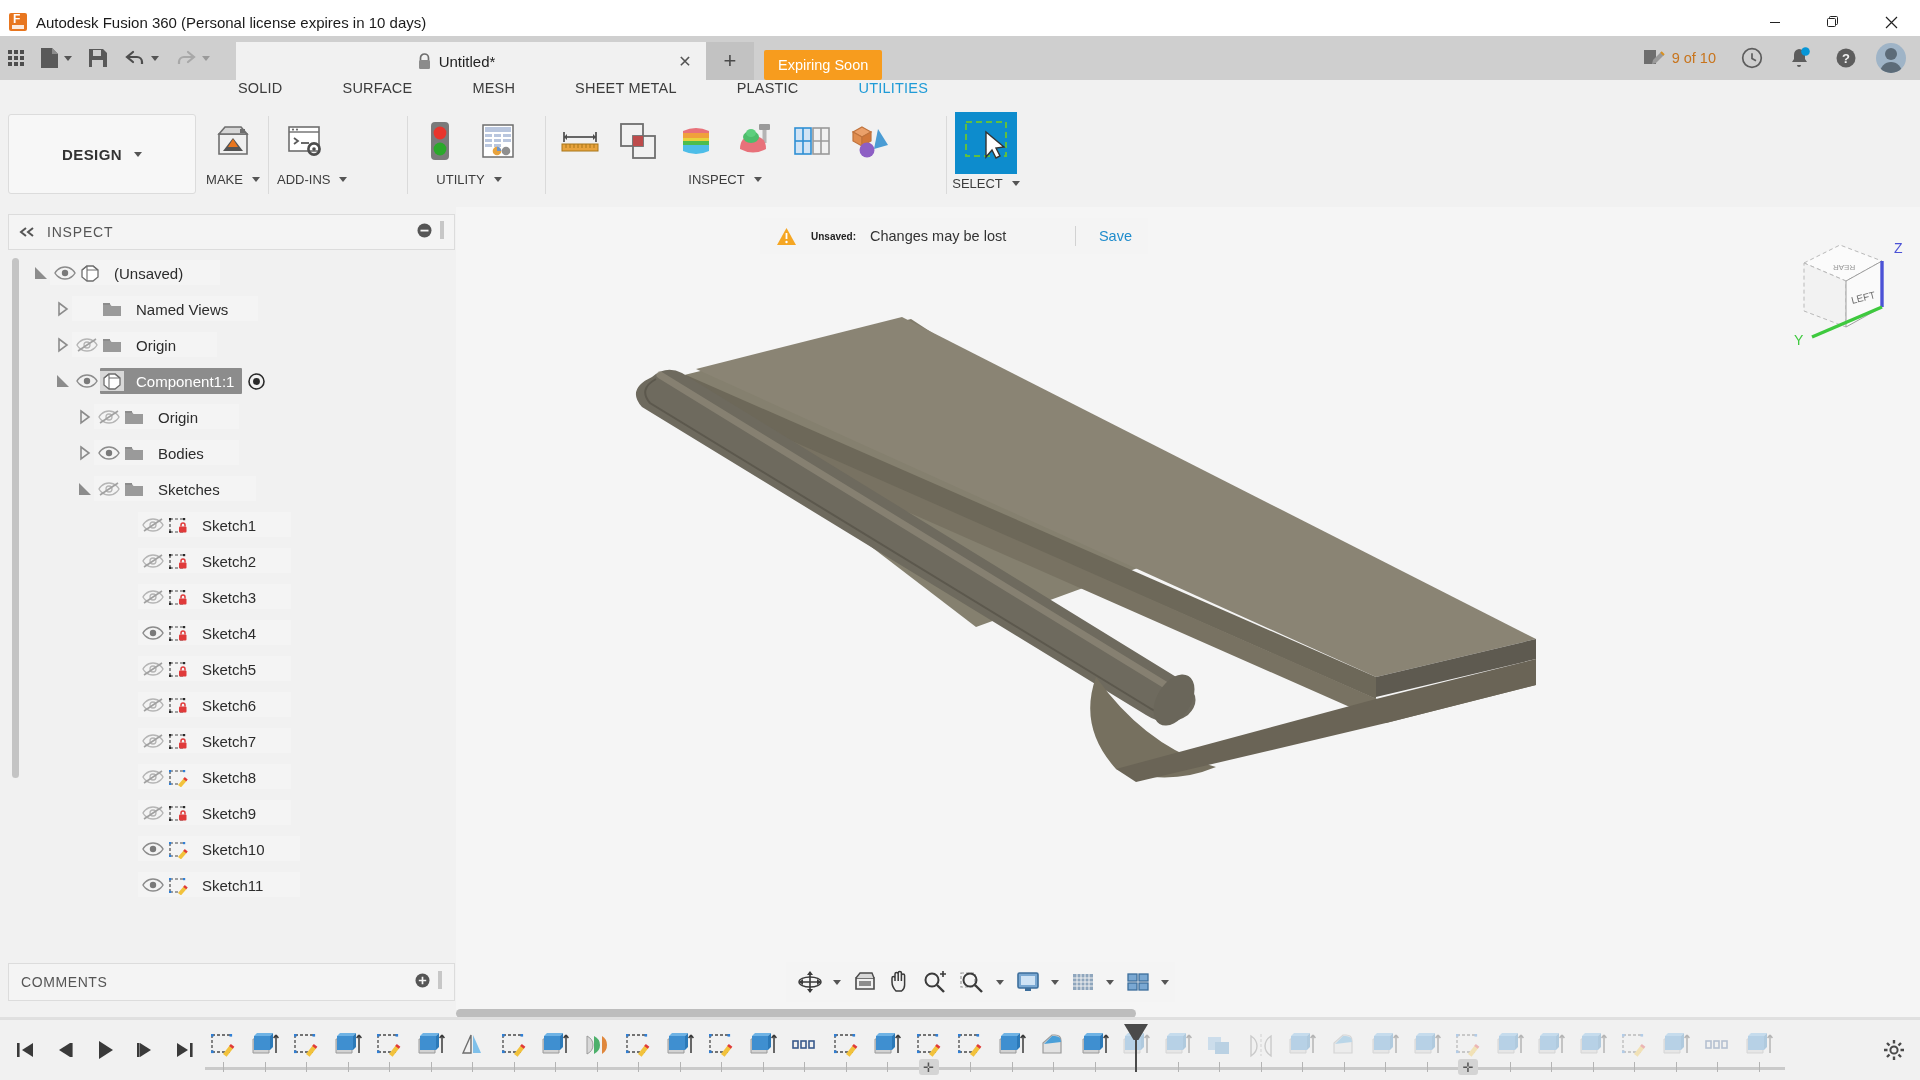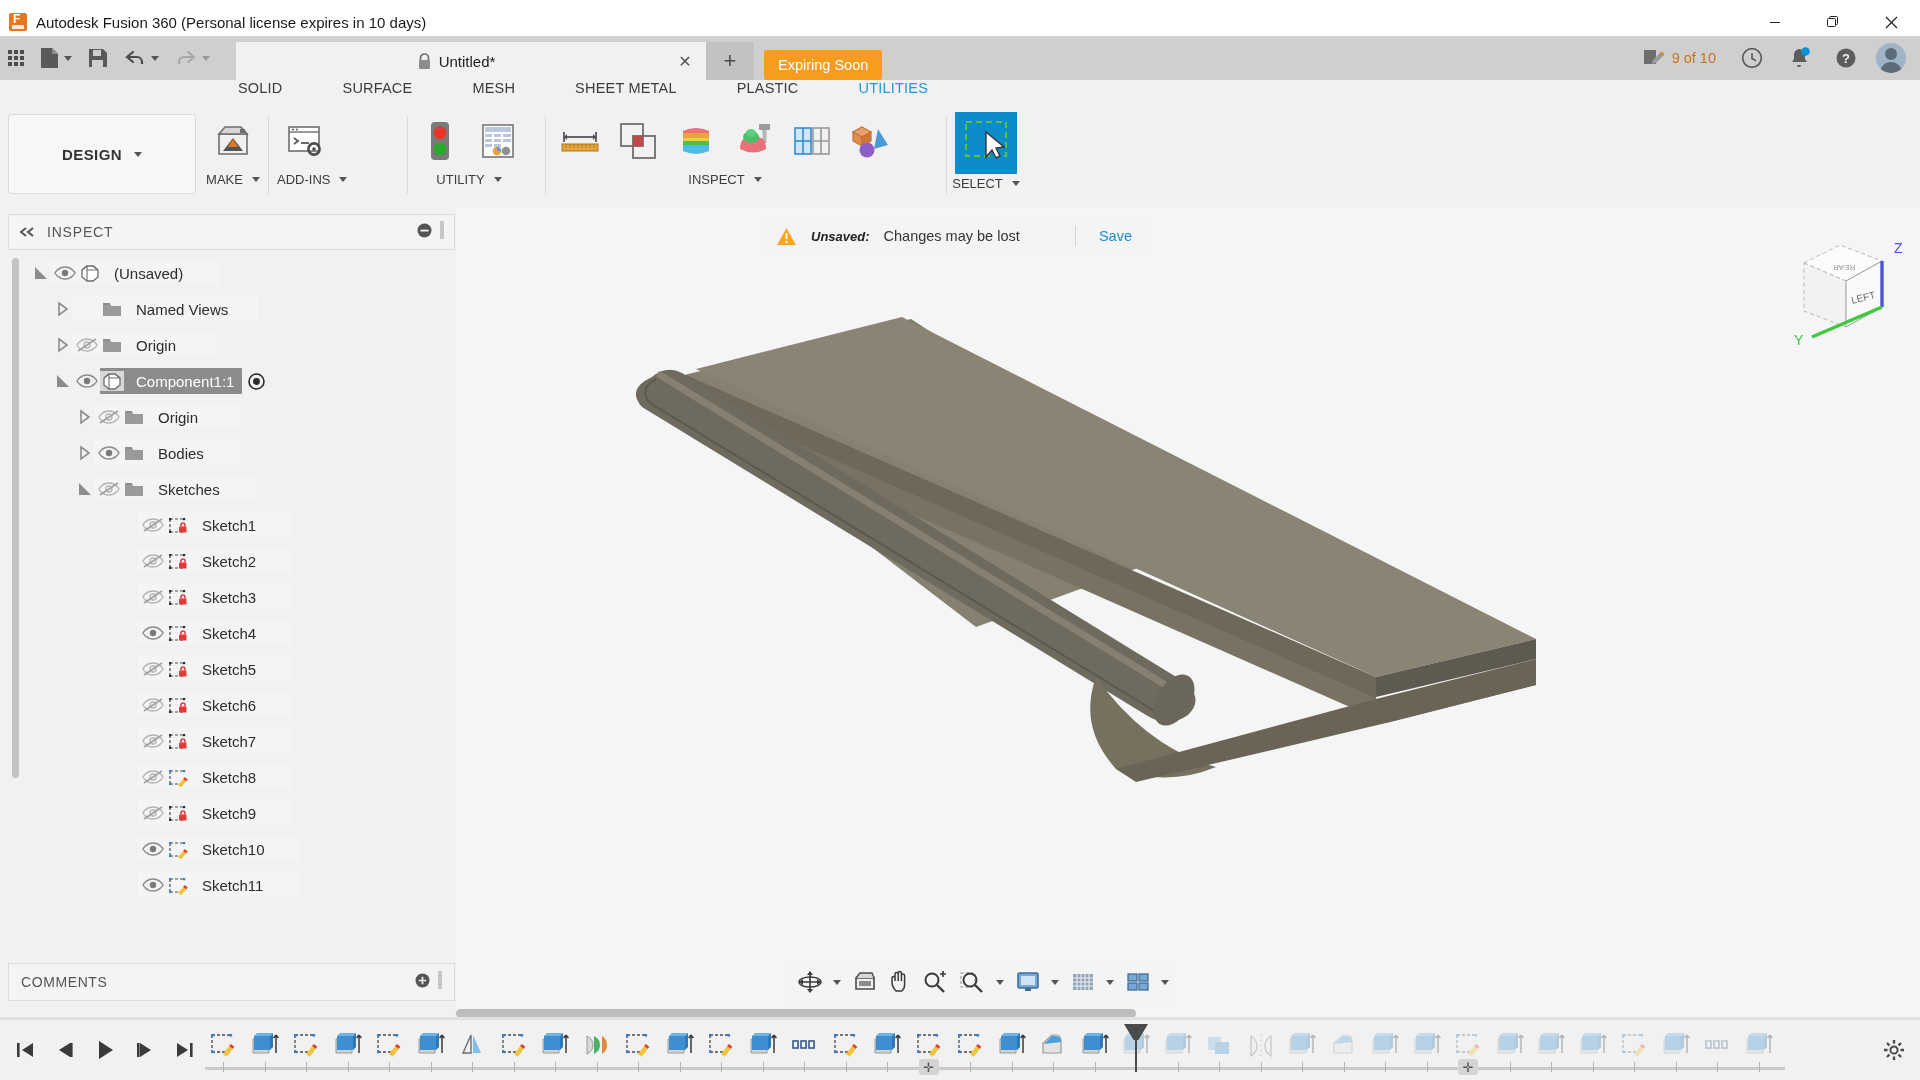--- a/index.html
+++ b/index.html
@@ -119,21 +119,21 @@
 
   
   .canvas{
     position:absolute;left:456px;top:207px;width:1464px;height:810px;
     background:#f5f5f5;
   }
   .unsaved{
     position:absolute;left:760px;top:218px;width:388px;height:36px;background:#f4f4f4;
     display:flex;align-items:center;gap:14px;padding:0 16px;
   }
-  .unsaved .w{ font-weight:bold;font-size:13px;color:#222;font-style:italic; }
+  .unsaved .w{ font-weight:bold;font-size:10px;color:#222; }
   .unsaved .m{ font-size:14.5px;color:#333; }
   .unsaved .sv{ font-size:14.5px;color:#1f8ccc;margin-left:auto; }
   .unsaved .divider{ position:absolute;right:72px;top:8px;width:1px;height:20px;background:#d2d2d2; }
 
   
   .viewcube{ position:absolute;right:12px;top:20px;width:130px;height:130px;}
 
   
   .navbar{
     position:absolute;left:786px;top:962px;height:40px;background:#f4f4f4;

